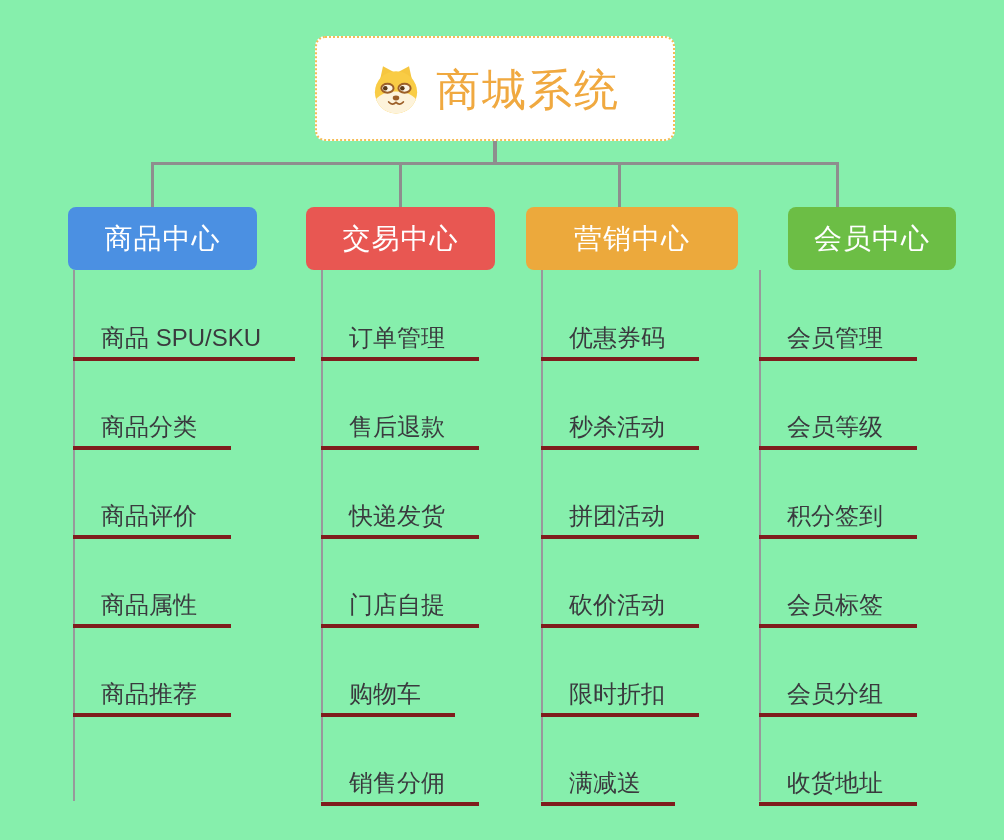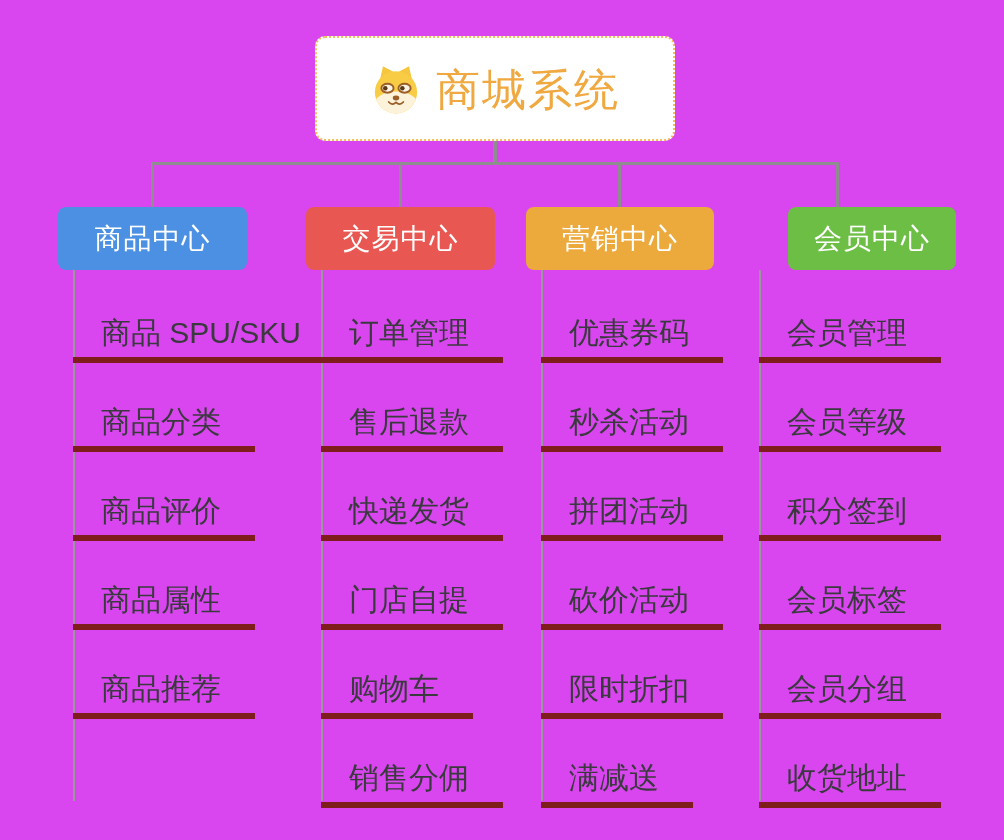--- a/index.html
+++ b/index.html
@@ -4,21 +4,21 @@
 <title>商城系统</title>
 <style>
   html,body{margin:0;padding:0;}
   body{
     background:#F8F8F8;
     font-family:"Liberation Sans","DejaVu Sans",sans-serif;
   }
   .canvas{
     position:relative;
     width:1004px;height:840px;
-    background:#d946ef;
+    background:#86efac;
     overflow:hidden;
   }
   
   .line{position:absolute;background:#8E8E8E;}
   .root-v{left:493px;top:140px;width:4px;height:23px;}
   .h-bar{left:151px;top:162px;width:688px;height:3px;}
   .drop{top:162px;width:3px;height:46px;}
   .d0{left:151px}.d1{left:399px}.d2{left:618px}.d3{left:836px}
   .rail{position:absolute;top:270px;width:2px;height:531px;background:#98989B;}
   .rail0{left:73px}.rail1{left:321px}.rail2{left:541px}.rail3{left:759px}
@@ -39,29 +39,29 @@
   
   .branch{
     position:absolute;top:207px;height:63px;
     border-radius:8px;
     display:flex;align-items:center;justify-content:center;
     color:#FFFFFF;font-size:28px;letter-spacing:1px;
     cursor:default;
   }
   .b0{left:58px;width:189px}
   .b1{left:306px;width:189px}
-  .b2{left:526px;width:188px}
+  .b2{left:526px;width:212px}
   .b3{left:788px;width:168px}
   
   .leaf{
     position:absolute;height:36px;
-    border-bottom:6px solid #7f1d1d;
+    border-bottom:4px solid #7f1d1d;
     display:flex;align-items:flex-end;
     padding:0 34px 3px 28px;
-    font-size:30px;color:#3A3A3E;
+    font-size:24px;color:#3A3A3E;
     white-space:nowrap;
     cursor:default;
   }
   .c0{left:73px}.c1{left:321px}.c2{left:541px}.c3{left:759px}
   .r0{top:318px}.r1{top:407px}.r2{top:496px}
   .r3{top:585px}.r4{top:674px}.r5{top:763px}
 </style>
 </head>
 <body>
 
@@ -86,21 +86,21 @@
       <ellipse cx="21.5" cy="31" rx="7.5" ry="5.5" fill="#FBF4E4" stroke="#9C5F28" stroke-width="2.4"></ellipse>
       <ellipse cx="42.5" cy="31" rx="7.5" ry="5.5" fill="#FBF4E4" stroke="#9C5F28" stroke-width="2.4"></ellipse>
       <circle cx="18.8" cy="31" r="2.8" fill="#5C3A17"></circle>
       <circle cx="39.8" cy="31" r="2.8" fill="#5C3A17"></circle>
       <ellipse cx="32" cy="43" rx="4" ry="3" fill="#9C5F28"></ellipse>
       <path d="M23 48 Q27.5 53 32 48.5 Q36.5 53 41 48" fill="none" stroke="#9C5F28" stroke-width="2.2" stroke-linecap="round"></path>
     </svg>
     <span class="root-label" style="color: rgb(240, 169, 64);">商城系统</span>
   </div>
 
-  <div class="branch b0" style="background-color: rgb(75, 144, 226);">
+  <div class="branch b0" style="background-color: rgb(75, 144, 226); margin-left: 10px;">
     <span>商品中心</span>
   </div>
   <div class="rail rail0"></div>
   <div class="leaf c0 r0">商品 SPU/SKU</div>
   <div class="leaf c0 r1">商品分类</div>
   <div class="leaf c0 r2">商品评价</div>
   <div class="leaf c0 r3">商品属性</div>
   <div class="leaf c0 r4">商品推荐</div>
 
   <div class="branch b1" style="background-color: rgb(232, 87, 82);">

